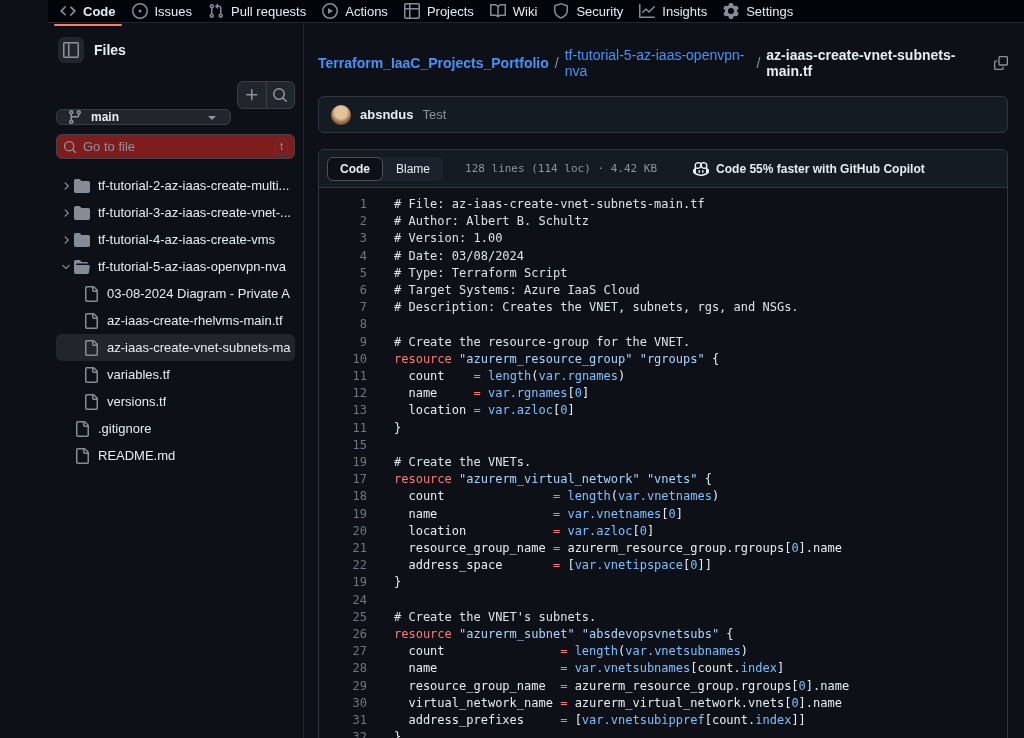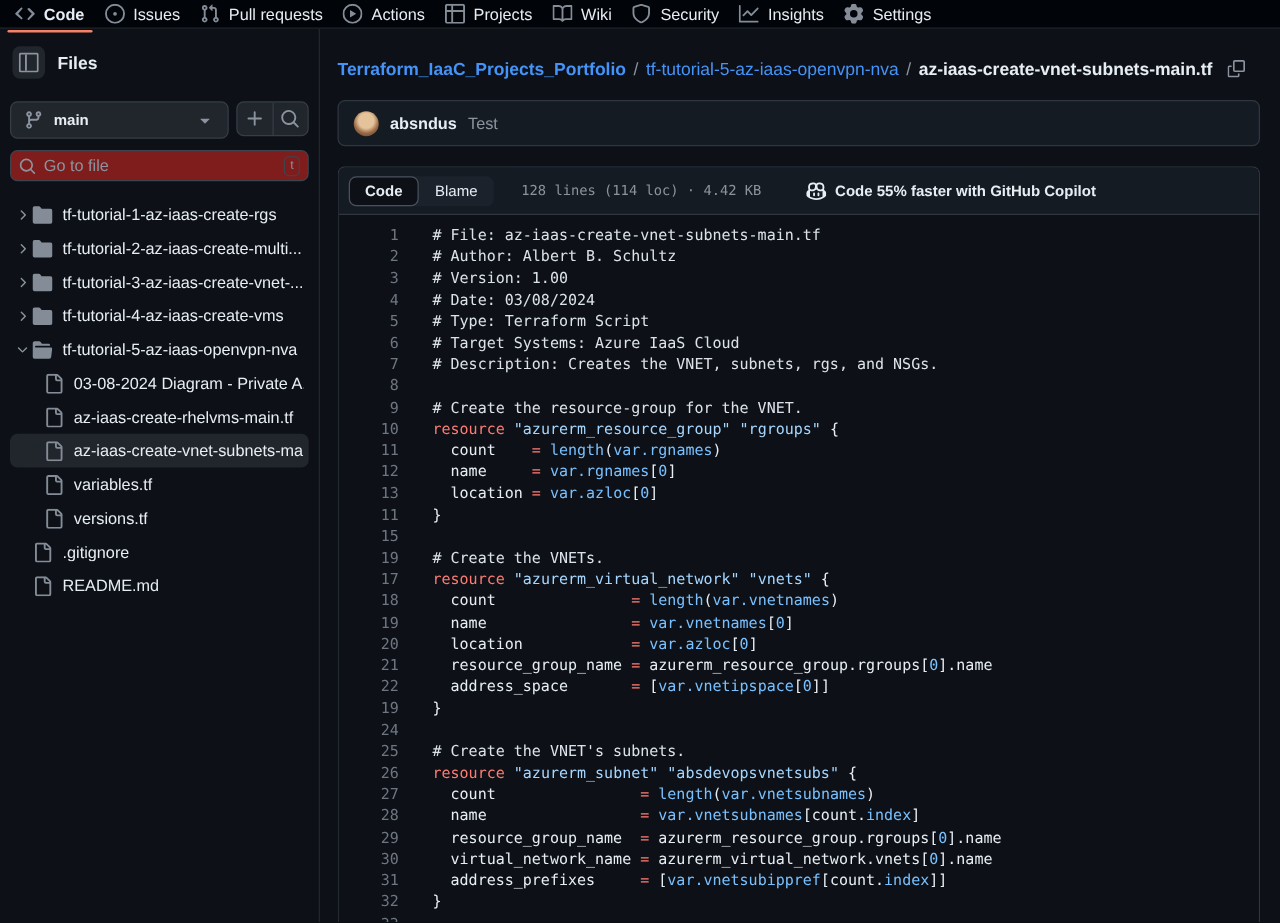--- a/index.html
+++ b/index.html
@@ -1,41 +1,41 @@
 <!DOCTYPE html>
 <html style="--accent: #f78166; --link: #4493f8; --kw: #ff7b72; --str: #a5d6ff; --val: #79c0ff;"><head>
 <meta charset="utf-8">
 <style>
   * { margin:0; padding:0; box-sizing:border-box; }
   html,body { background:#0d1117; }
   body { font-family:"Liberation Sans", sans-serif; color:#e6edf3; }
-  .app { position:relative; width:1024px; height:738px; overflow:hidden; background:#0d1117; }
+  .app { position:relative; width:1024px; height:738px; overflow:hidden; background:#0d1117;padding-left:48px; }
 
   
   .topnav { height:23px; background:#010409; border-bottom:1px solid #21262d;
             display:flex; align-items:flex-start; padding:1px 0 0 4px; }
   .nav-item { display:flex; align-items:center; gap:7px; padding:2px 8px 6px 8px;
               position:relative; color:#e6edf3; font-size:13px; cursor:pointer; text-decoration:none; }
   .nav-item .oct { color:#848d97; }
   .nav-item.active { font-weight:bold; }
   .nav-item.active::after { content:""; position:absolute; left:2px; right:2px; bottom:-1px;
               height:2px; border-radius:3px; background:var(--accent,#f78166); }
 
   .layout { display:flex; height:715px; }
 
   
   .sidebar { width:256px; flex:none; border-right:1px solid #21262d; padding:14px 8px 0 8px; overflow:hidden; }
   .sb-head { display:flex; align-items:center; gap:10px; padding-left:2px; }
   .icon-btn { width:26px; height:26px; border:none; background:#21262d; border-radius:6px;
               color:#8b949e; display:flex; align-items:center; justify-content:center; cursor:pointer; }
   .sb-title { font-size:14px; font-weight:bold; }
   .sb-controls { display:flex; gap:6px; margin-top:18px; }
-  .branch-btn { flex:1; height:30px; display:flex; align-items:center; gap:8px; padding:0 10px;
+  .branch-btn { flex:1; height:16px; display:flex; align-items:center; gap:8px; padding:0 10px;
               background:#21262d; border:1px solid #363d47; border-radius:6px; color:#e6edf3;
-              font-size:12px; font-weight:bold; cursor:pointer; }
+              font-size:12px; font-weight:bold; cursor:pointer;margin-top:28px; }
   .branch-btn .caret { margin-left:auto; color:#8b949e; }
   .btn-group { display:flex; width:58px; height:28px; background:#21262d; border:1px solid #363d47;
               border-radius:6px; overflow:hidden; }
   .btn-group button { flex:1; background:none; border:none; color:#8b949e; display:flex;
               align-items:center; justify-content:center; cursor:pointer; }
   .btn-group button:first-child { border-right:1px solid #363d47; }
   .goto { margin-top:9px; height:25px; display:flex; align-items:center; gap:6px; padding:0 6px;
               border:1px solid #3d444d; border-radius:6px; background:#7f1d1d; color:#8b949e; }
   .goto input { flex:1; background:transparent; border:none; outline:none; color:#e6edf3;
               font-size:13px; font-family:"Liberation Sans", sans-serif; min-width:0; }
@@ -208,33 +208,20 @@
             <span class="chev">
               <svg class="oct" width="12" height="12" viewBox="0 0 16 16" fill="currentColor">
                 <path d="M6.22 3.22a.75.75 0 0 1 1.06 0l4.25 4.25a.75.75 0 0 1 0 1.06l-4.25 4.25a.751.751 0 0 1-1.042-.018.751.751 0 0 1-.018-1.042L9.94 8 6.22 4.28a.75.75 0 0 1 0-1.06Z"></path>
               </svg>
             </span>
             <span class="ficon">
               <svg class="oct" width="16" height="16" viewBox="0 0 16 16" fill="#848d97">
                 <path d="M1.75 1A1.75 1.75 0 0 0 0 2.75v10.5C0 14.216.784 15 1.75 15h12.5A1.75 1.75 0 0 0 16 13.25v-8.5A1.75 1.75 0 0 0 14.25 3H7.5a.25.25 0 0 1-.2-.1l-.9-1.2C6.07 1.26 5.55 1 5 1Z"></path>
               </svg>
             </span>
-            <span class="lbl">tf-tutorial-1-az-iaas-create-rgs</span>
-          </div>
-          <div class="tree-row ind-folder">
-            <span class="chev">
-              <svg class="oct" width="12" height="12" viewBox="0 0 16 16" fill="currentColor">
-                <path d="M6.22 3.22a.75.75 0 0 1 1.06 0l4.25 4.25a.75.75 0 0 1 0 1.06l-4.25 4.25a.751.751 0 0 1-1.042-.018.751.751 0 0 1-.018-1.042L9.94 8 6.22 4.28a.75.75 0 0 1 0-1.06Z"></path>
-              </svg>
-            </span>
-            <span class="ficon">
-              <svg class="oct" width="16" height="16" viewBox="0 0 16 16" fill="#848d97">
-                <path d="M1.75 1A1.75 1.75 0 0 0 0 2.75v10.5C0 14.216.784 15 1.75 15h12.5A1.75 1.75 0 0 0 16 13.25v-8.5A1.75 1.75 0 0 0 14.25 3H7.5a.25.25 0 0 1-.2-.1l-.9-1.2C6.07 1.26 5.55 1 5 1Z"></path>
-              </svg>
-            </span>
             <span class="lbl">tf-tutorial-2-az-iaas-create-multi...</span>
           </div>
           <div class="tree-row ind-folder">
             <span class="chev">
               <svg class="oct" width="12" height="12" viewBox="0 0 16 16" fill="currentColor">
                 <path d="M6.22 3.22a.75.75 0 0 1 1.06 0l4.25 4.25a.75.75 0 0 1 0 1.06l-4.25 4.25a.751.751 0 0 1-1.042-.018.751.751 0 0 1-.018-1.042L9.94 8 6.22 4.28a.75.75 0 0 1 0-1.06Z"></path>
               </svg>
             </span>
             <span class="ficon">
               <svg class="oct" width="16" height="16" viewBox="0 0 16 16" fill="#848d97">

